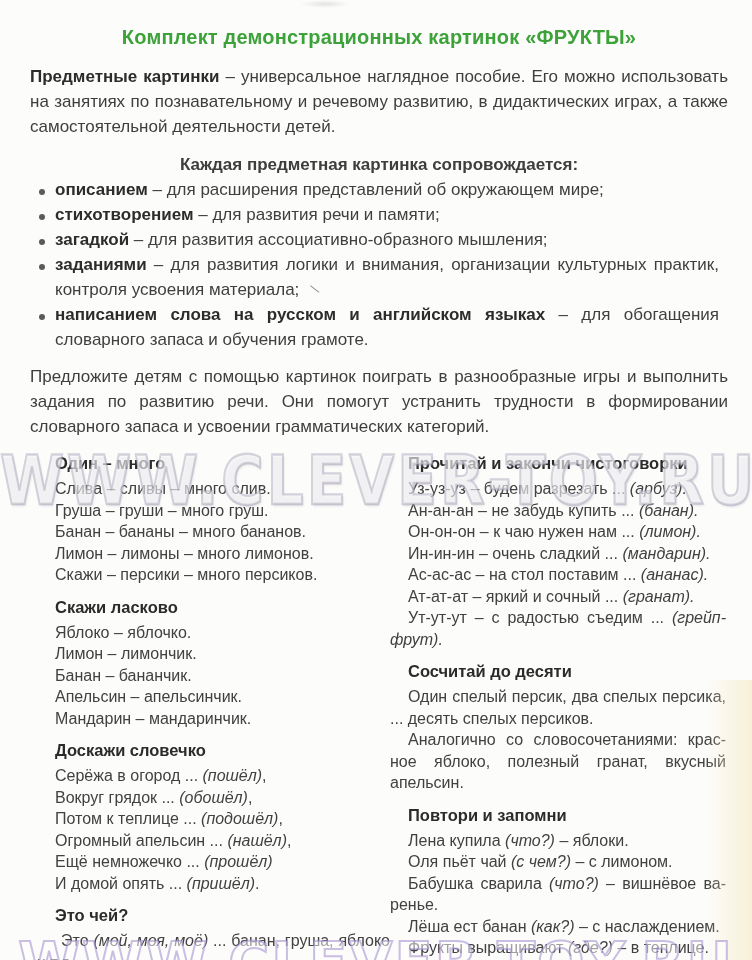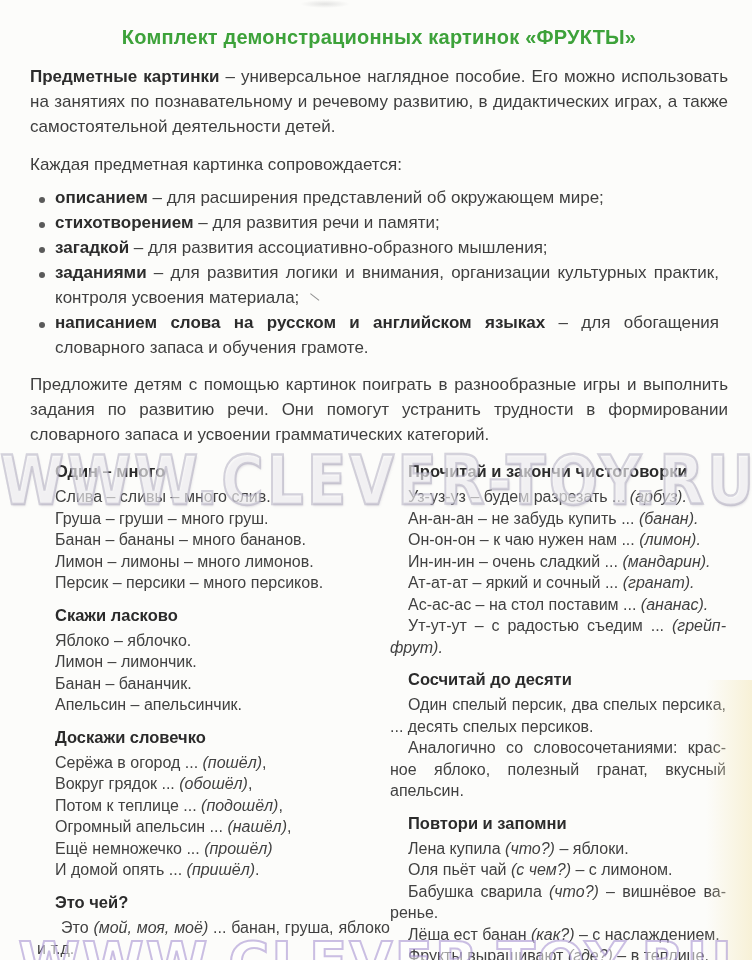--- a/index.html
+++ b/index.html
@@ -9,21 +9,21 @@
     font-family:"Liberation Sans","DejaVu Sans",sans-serif;
     color:#3f3f3f;
   }
   .page{position:relative;z-index:1;padding:20px 24px 0 30px;height:940px;box-sizing:border-box;}
   .title{
     font-size:20px;font-weight:bold;color:#3da23a;text-align:center;
     margin:6px 0 15px;letter-spacing:.2px;
   }
   .para{font-size:17px;line-height:25px;text-align:justify;margin:0 0 13px;color:#3e3e3e;}
   .para b{color:#2c2c2c;}
-  .list-intro{margin:0 0 8px;text-align:left;}
+  .list-intro{margin:0 0 0;text-align:center;font-weight:bold;}
   
   .bullets{margin:0 9px 12px;}
   .bullet{display:flex;font-size:17px;line-height:25px;}
   .bullet .dot{flex:none;width:16px;}
   .bullet .dot::before{content:"";display:inline-block;width:6px;height:6px;border-radius:50%;background:#5a5a5a;margin-top:10px;}
   .bullet .btext{flex:1;text-align:justify;}
   .bullet .btext b{color:#2c2c2c;}
   .bullet:nth-child(4) .btext::after{
     content:"";display:inline-block;width:11px;height:1px;background:#909090;
     transform:rotate(38deg) translateY(-2px);margin-left:9px;vertical-align:middle;
@@ -103,28 +103,29 @@
   <p class="para">Предложите детям с помощью картинок поиграть в разнообразные игры и выпол­нить задания по развитию речи. Они помогут устранить трудности в формировании словарного запаса и усвоении грамматических категорий.</p>
 
   <div class="cols">
     <div class="col-left" id="col-left">
         <section>
           <h3>Один – много</h3>
           <p class="item">Слива – сливы – много слив.</p>
           <p class="item">Груша – груши – много груш.</p>
           <p class="item">Банан – бананы – много бананов.</p>
           <p class="item">Лимон – лимоны – много лимонов.</p>
-          <p class="item">Персик – персики – много персиков.</p>
+          <p class="item">Скажи – персики – много персиков.</p>
         </section>
         <section>
           <h3>Скажи ласково</h3>
           <p class="item">Яблоко – яблочко.</p>
           <p class="item">Лимон – лимончик.</p>
           <p class="item">Банан – бананчик.</p>
           <p class="item">Апельсин – апельсинчик.</p>
+          <p class="item">Мандарин – мандаринчик.</p>
         </section>
         <section>
           <h3>Доскажи словечко</h3>
           <p class="item">Серёжа в огород ... <i>(пошёл)</i>,</p>
           <p class="item">Вокруг грядок ... <i>(обошёл)</i>,</p>
           <p class="item">Потом к теплице ... <i>(подошёл)</i>,</p>
           <p class="item">Огромный апельсин ... <i>(нашёл)</i>,</p>
           <p class="item">Ещё немножечко ... <i>(прошёл)</i></p>
           <p class="item">И домой опять ... <i>(пришёл)</i>.</p>
         </section>
@@ -134,22 +135,22 @@
         </section>
       </div>
     <div class="col-right">
       <div id="col-right-sections">
           <section>
             <h3>Прочитай и закончи чистоговорки</h3>
             <p class="item">Уз-уз-уз – будем разрезать ... <i>(арбуз).</i></p>
             <p class="item">Ан-ан-ан – не забудь купить ... <i>(банан).</i></p>
             <p class="item">Он-он-он – к чаю нужен нам ... <i>(лимон).</i></p>
             <p class="item">Ин-ин-ин – очень сладкий ... <i>(мандарин).</i></p>
+            <p class="item">Ас-ас-ас – на стол поставим ... <i>(ананас).</i></p>
             <p class="item">Ат-ат-ат – яркий и сочный ... <i>(гранат).</i></p>
-            <p class="item">Ас-ас-ас – на стол поставим ... <i>(ананас).</i></p>
             <p class="item">Ут-ут-ут – с радостью съедим ... <i>(грейп­фрут).</i></p>
           </section>
           <section>
             <h3>Сосчитай до десяти</h3>
             <p class="item">Один спелый персик, два спелых персика, ... десять спелых персиков.</p>
             <p class="item">Аналогично со словосочетаниями: крас­ное яблоко, полезный гранат, вкусный апель­син.</p>
           </section>
           <section>
             <h3>Повтори и запомни</h3>
             <p class="item">Лена купила <i>(что?)</i> – яблоки.</p>

